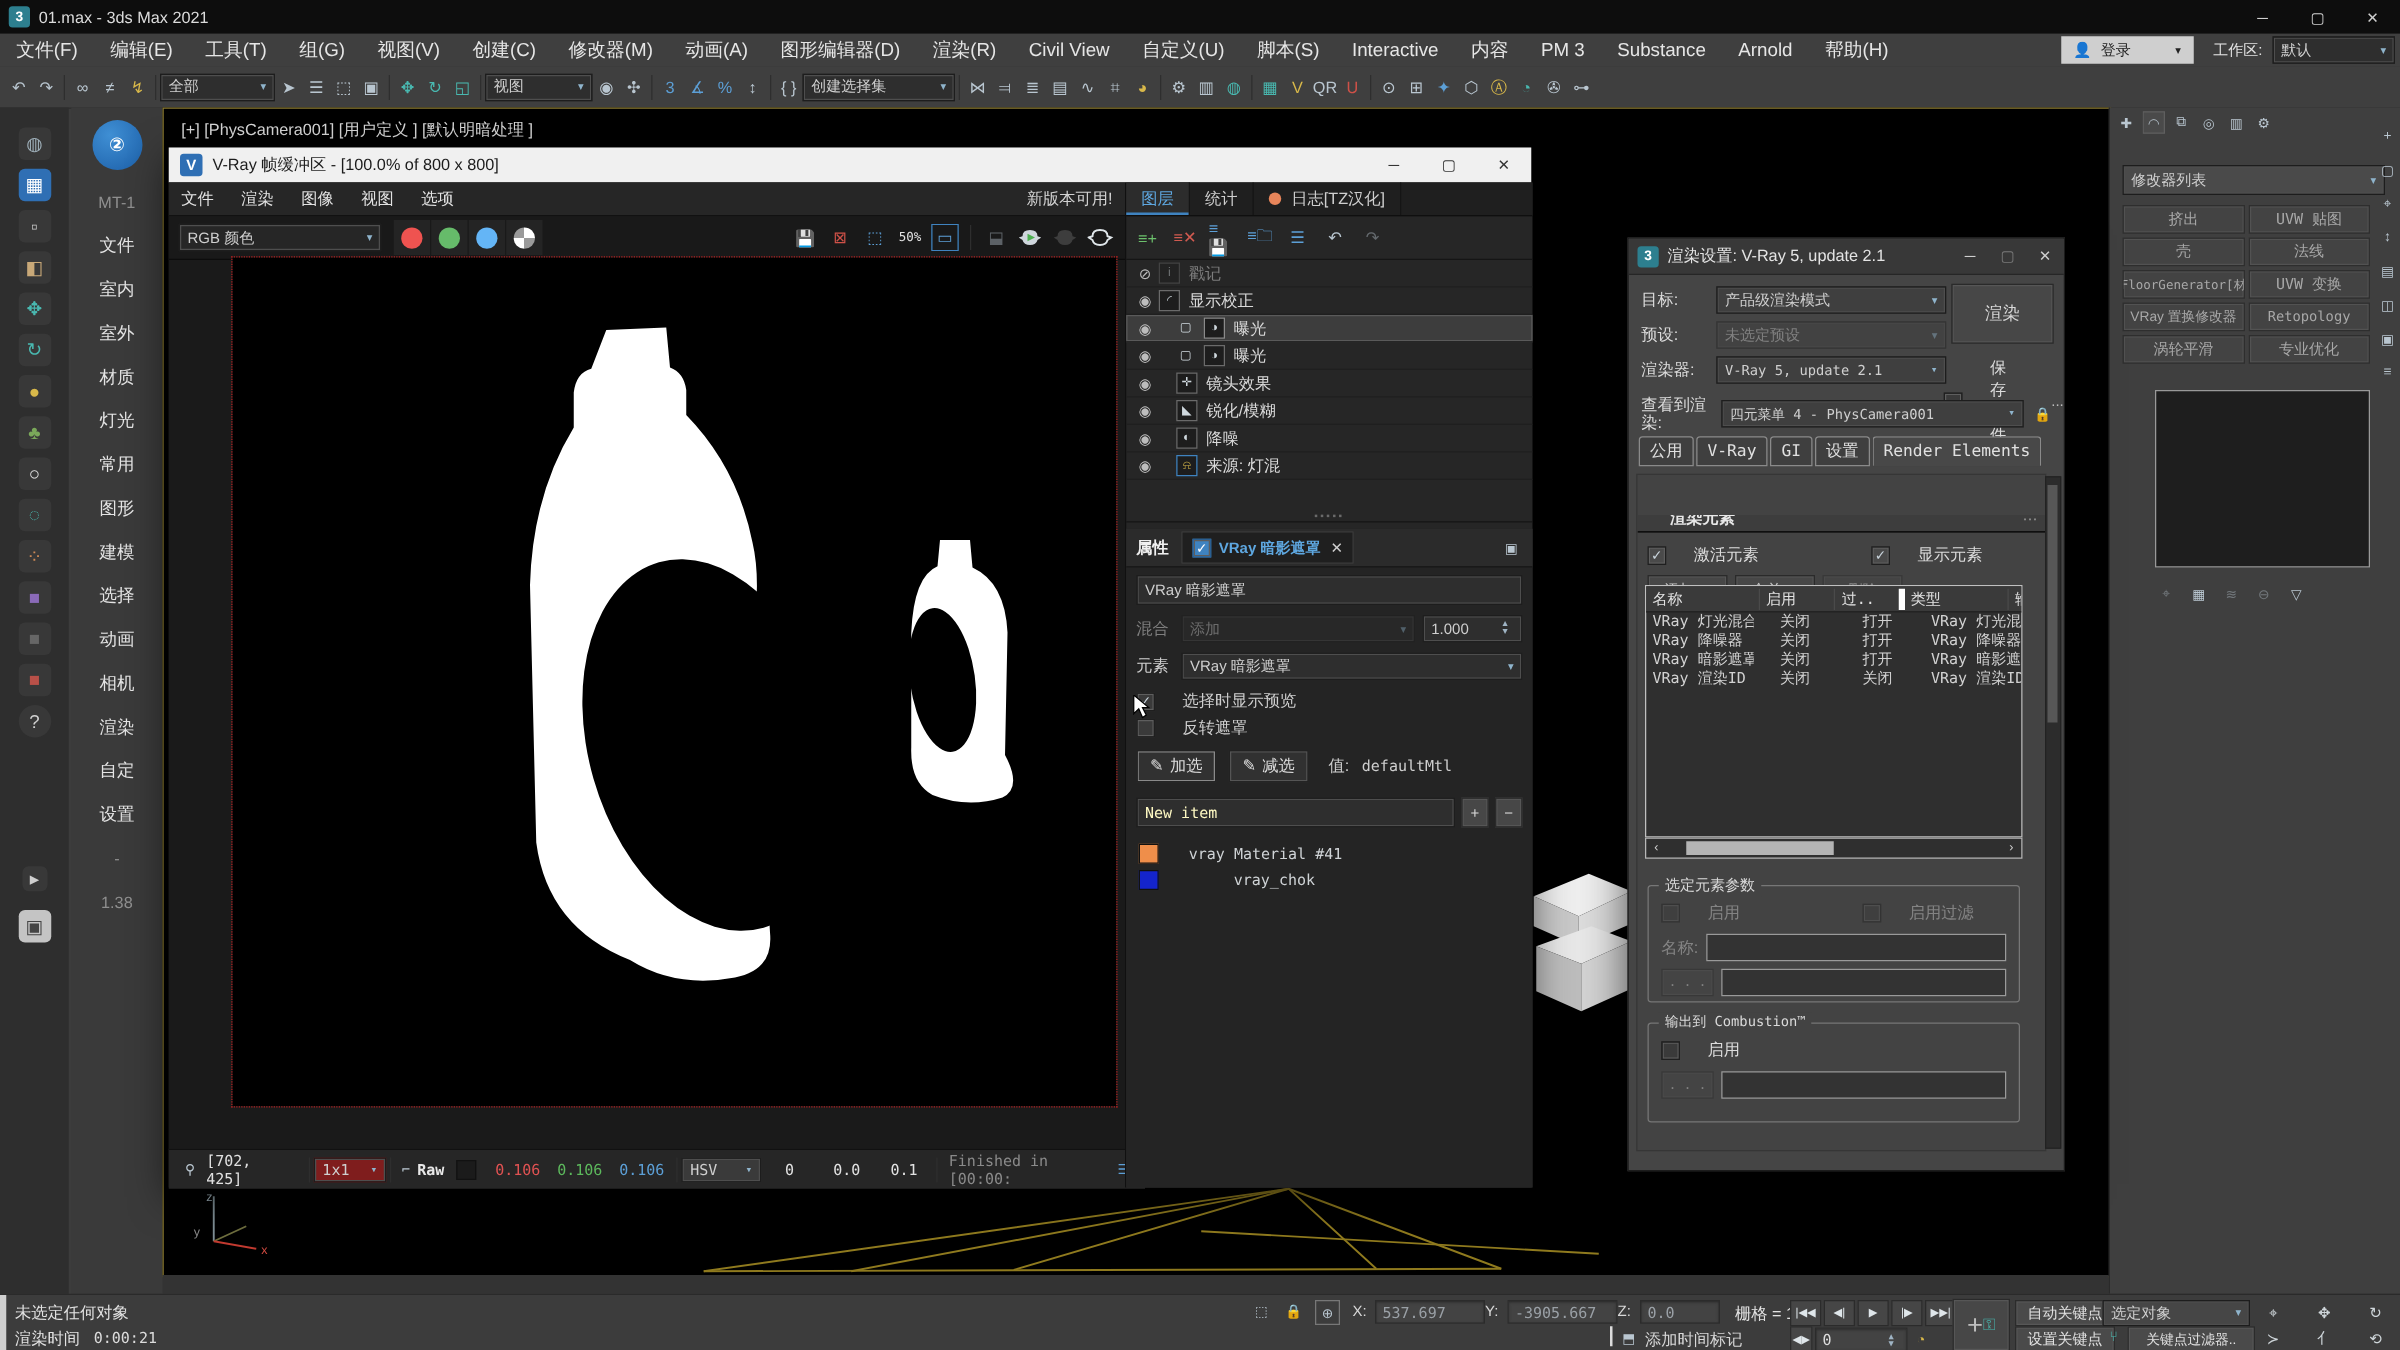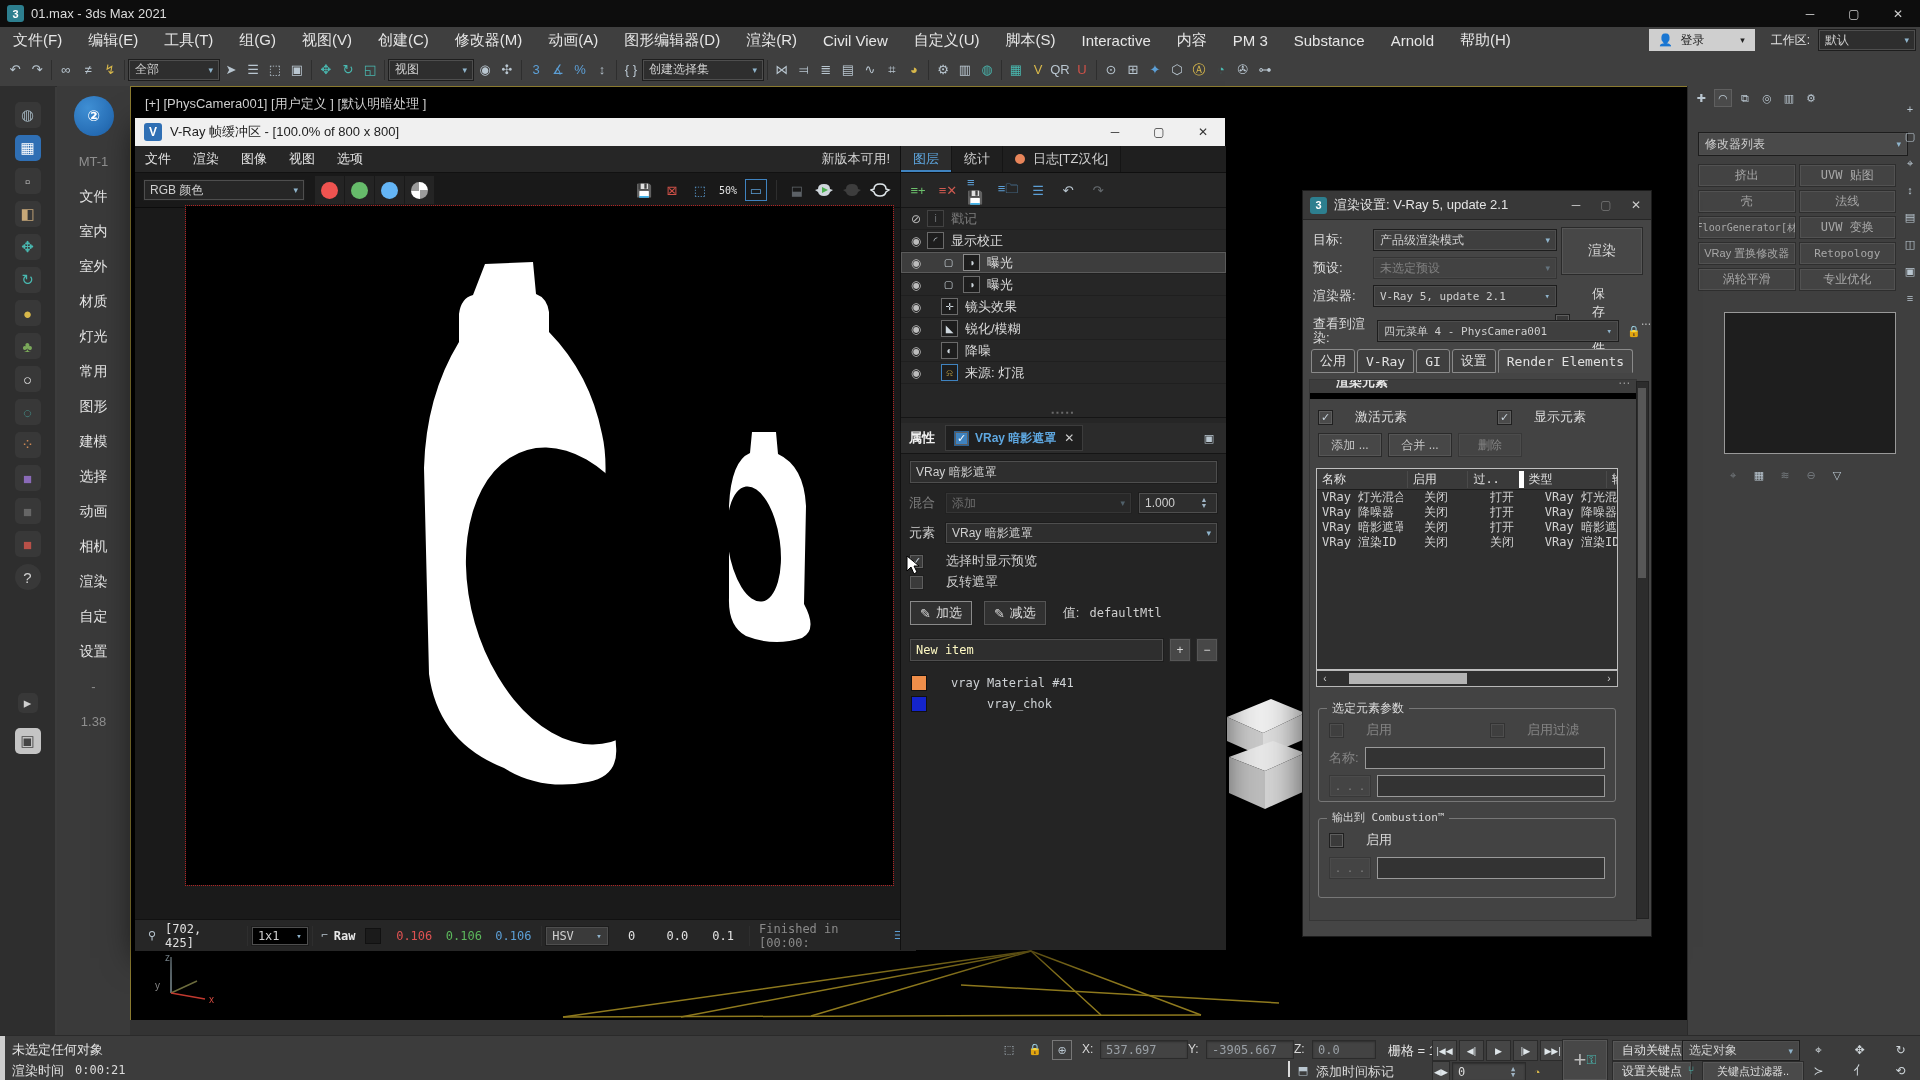--- a/index.html
+++ b/index.html
@@ -369,21 +369,21 @@
           <ellipse cx="383" cy="390" rx="98" ry="152" fill="#000" transform="rotate(-16 383 390)"></ellipse>
           <path fill="#ffffff" d="M566,226 L590,226 L592,248 Q618,260 620,300 L618,398 Q632,424 616,432 Q588,441 560,430 Q542,420 543,392 L543,300 Q545,255 564,247 Z"></path>
           <ellipse cx="568" cy="338" rx="26" ry="58" fill="#000" transform="rotate(-8 568 338)"></ellipse>
         </svg>
       </div>
 
       <div id="vfb-status" class="mono">
         <span class="ico sm">⚲</span>
         <span style="color:#e0e0e0;margin:0 10px 0 4px;">[702, 425]</span>
         <span class="divider"></span>
-        <div class="fld drop" style="width:46px;height:18px;background:#000000;">
+        <div class="fld drop" style="width:46px;height:18px;background:#7f1d1d;">
           <span>1x1</span>
         </div>
         <span class="divider"></span>
         <span class="ico sm">⌐</span>
         <span style="color:#e8e8e8;font-weight:bold;margin-right:8px;">Raw</span>
         <span class="swatch" style="background:#1b1b1b;"></span>
         <span style="color:#e05252;width:52px;text-align:center;">0.106</span>
         <span style="color:#5cb85c;width:52px;text-align:center;">0.106</span>
         <span style="color:#5c9fd6;width:52px;text-align:center;">0.106</span>
         <span class="divider"></span>
@@ -611,21 +611,21 @@
         </div>
       <div class="rtab">
           <span>设置</span>
         </div>
       <div class="rtab mono active">
           <span>Render Elements</span>
         </div>
     </div>
 
     <div id="rpanel">
-      <div style="height:13px;overflow:hidden;background:#3d3d3d;border-bottom:6px solid #000000;position:relative;">
+      <div style="height:13px;overflow:hidden;background:#3d3d3d;border-bottom:1px solid #000000;position:relative;margin-top:32px;">
         <span style="position:absolute;left:26px;top:-7px;font-weight:bold;color:#e8e8e8;font-size:13px;">渲染元素</span>
         <span style="position:absolute;right:6px;top:-4px;color:#9a9a9a;">⋯</span>
       </div>
 
       <div class="row" style="margin:9px 8px 0 8px;">
         <span class="chk on" style="background:#4a4a4a;"></span>
         <span class="rlabel">激活元素</span>
         <span style="width:58px;"></span>
         <span class="chk on" style="background:#4a4a4a;"></span>
         <span class="rlabel">显示元素</span>

